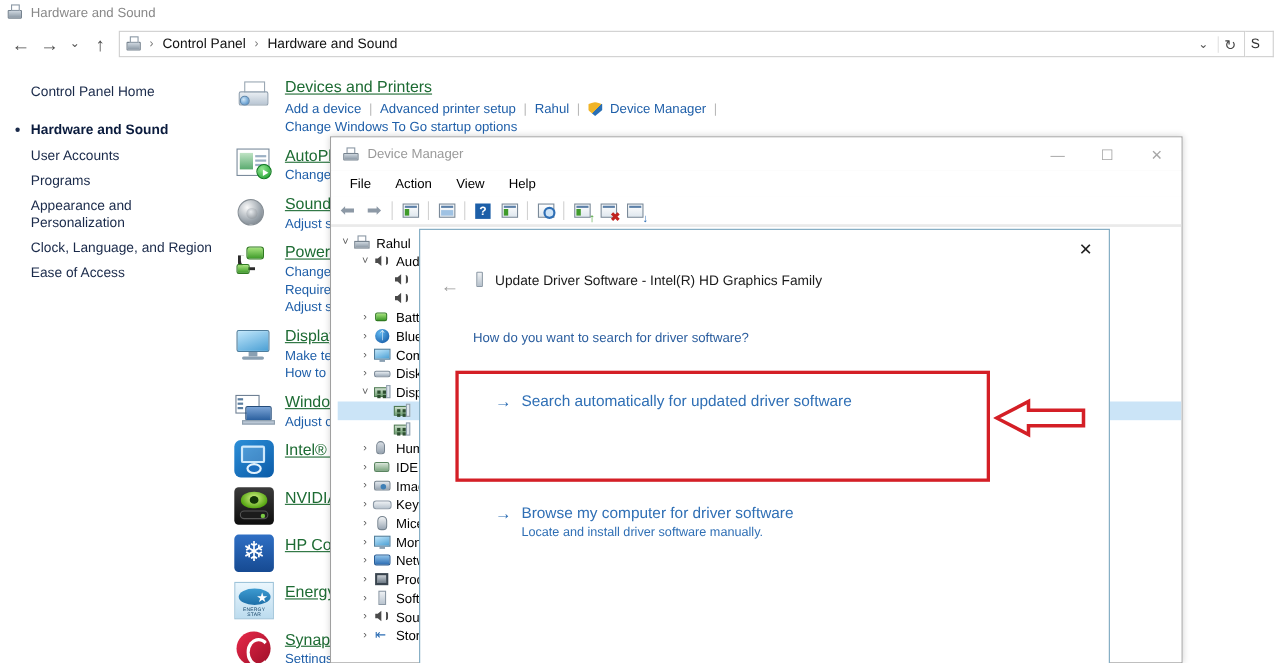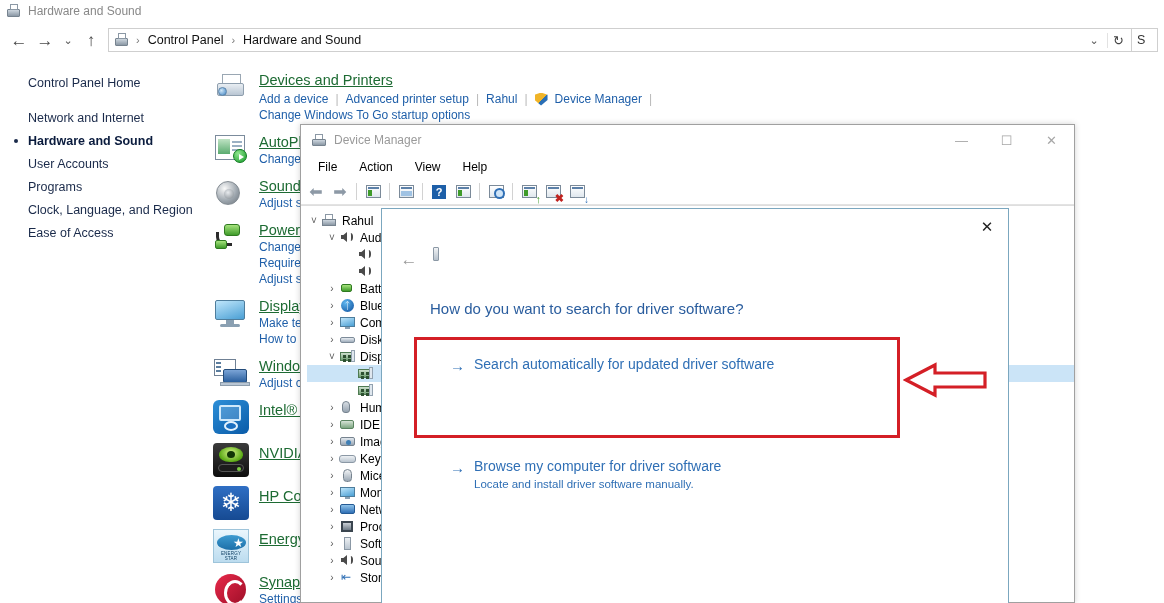--- a/index.html
+++ b/index.html
@@ -189,21 +189,21 @@
   .dlg {
     position:absolute; left:381px; top:208px; width:628px; height:420px;
     background:#ffffff; border:1px solid #7ba7bf;
   }
   .dlg-close { position:absolute; right:6px; top:6px; width:30px; height:24px; display:flex; align-items:center; justify-content:center; font-size:15px; color:#222; }
   .dlg-back { position:absolute; left:14px; top:38px; width:26px; height:26px; display:flex; align-items:center; justify-content:center; font-size:17px; color:#9b9b9b; }
   .dlg-headrow { position:absolute; left:48px; top:38px; display:flex; align-items:center; gap:8px; }
   .dlg-head-ic { width:12px; height:15px; position:relative; }
   .dlg-head-ic .bar { position:absolute; left:3px; top:0; width:6px; height:14px; background:linear-gradient(#f1f3f5,#b6c1cc); border:1px solid #8b98a5; border-radius:1px; }
   .dlg-head-txt { font-size:12.5px; color:#1a1a1a; }
-  .dlg-q { position:absolute; left:48px; top:91px; font-size:15px; color:#2a5d9e; }
+  .dlg-q { position:absolute; left:48px; top:91px; font-size:12px; color:#2a5d9e; }
 
   .hl-box { position:absolute; left:414px; top:337px; width:486px; height:101px; border:3px solid #d41f26; }
   .opt { position:absolute; }
   .opt-arrow { position:absolute; left:0; top:2px; font-size:15px; color:#2f6fb5; }
   .opt-title { font-size:14px; color:#2f6fb5; line-height:18px; }
   .opt-desc { font-size:11.5px; color:#2f6fb5; line-height:15px; margin-top:2px; }
   .opt1 { left:450px; top:355px; width:432px; }
   .opt2 { left:450px; top:457px; width:400px; }
 
   .red-arrow { position:absolute; left:903px; top:360px; width:85px; height:40px; }
@@ -240,24 +240,24 @@
       <span class="addr-chev">⌄</span>
       <span class="addr-refresh">↻</span>
     </div>
     <div class="searchbox">S</div>
   </div>
 
   <div class="cp-body">
 
     <div class="cp-sidebar">
       <div class="side-item home">Control Panel Home</div>
-      <div class="side-item">Network and Internet</div>
       <div class="side-item active">Hardware and Sound</div>
       <div class="side-item">User Accounts</div>
       <div class="side-item">Programs</div>
+      <div class="side-item two-line">Appearance and Personalization</div>
       <div class="side-item">Clock, Language, and Region</div>
       <div class="side-item">Ease of Access</div>
     </div>
 
     <div class="cp-main">
 
       <div class="cat">
         <div class="cat-icon">
           <div class="ic printer-ic">
               <div class="paper"></div>
@@ -671,20 +671,21 @@
     </div>
   </div>
 
   <div class="dlg">
     <div class="dlg-close">✕</div>
     <div class="dlg-back">←</div>
     <div class="dlg-headrow">
       <span class="dlg-head-ic">
           <span class="bar"></span>
         </span>
+      <span class="dlg-head-txt">Update Driver Software - Intel(R) HD Graphics Family</span>
     </div>
     <div class="dlg-q">How do you want to search for driver software?</div>
   </div>
 
   <div class="hl-box"></div>
 
   <div class="opt opt1">
     <span class="opt-arrow">→</span>
     <div style="padding-left:24px">
       <div class="opt-title">Search automatically for updated driver software</div>

